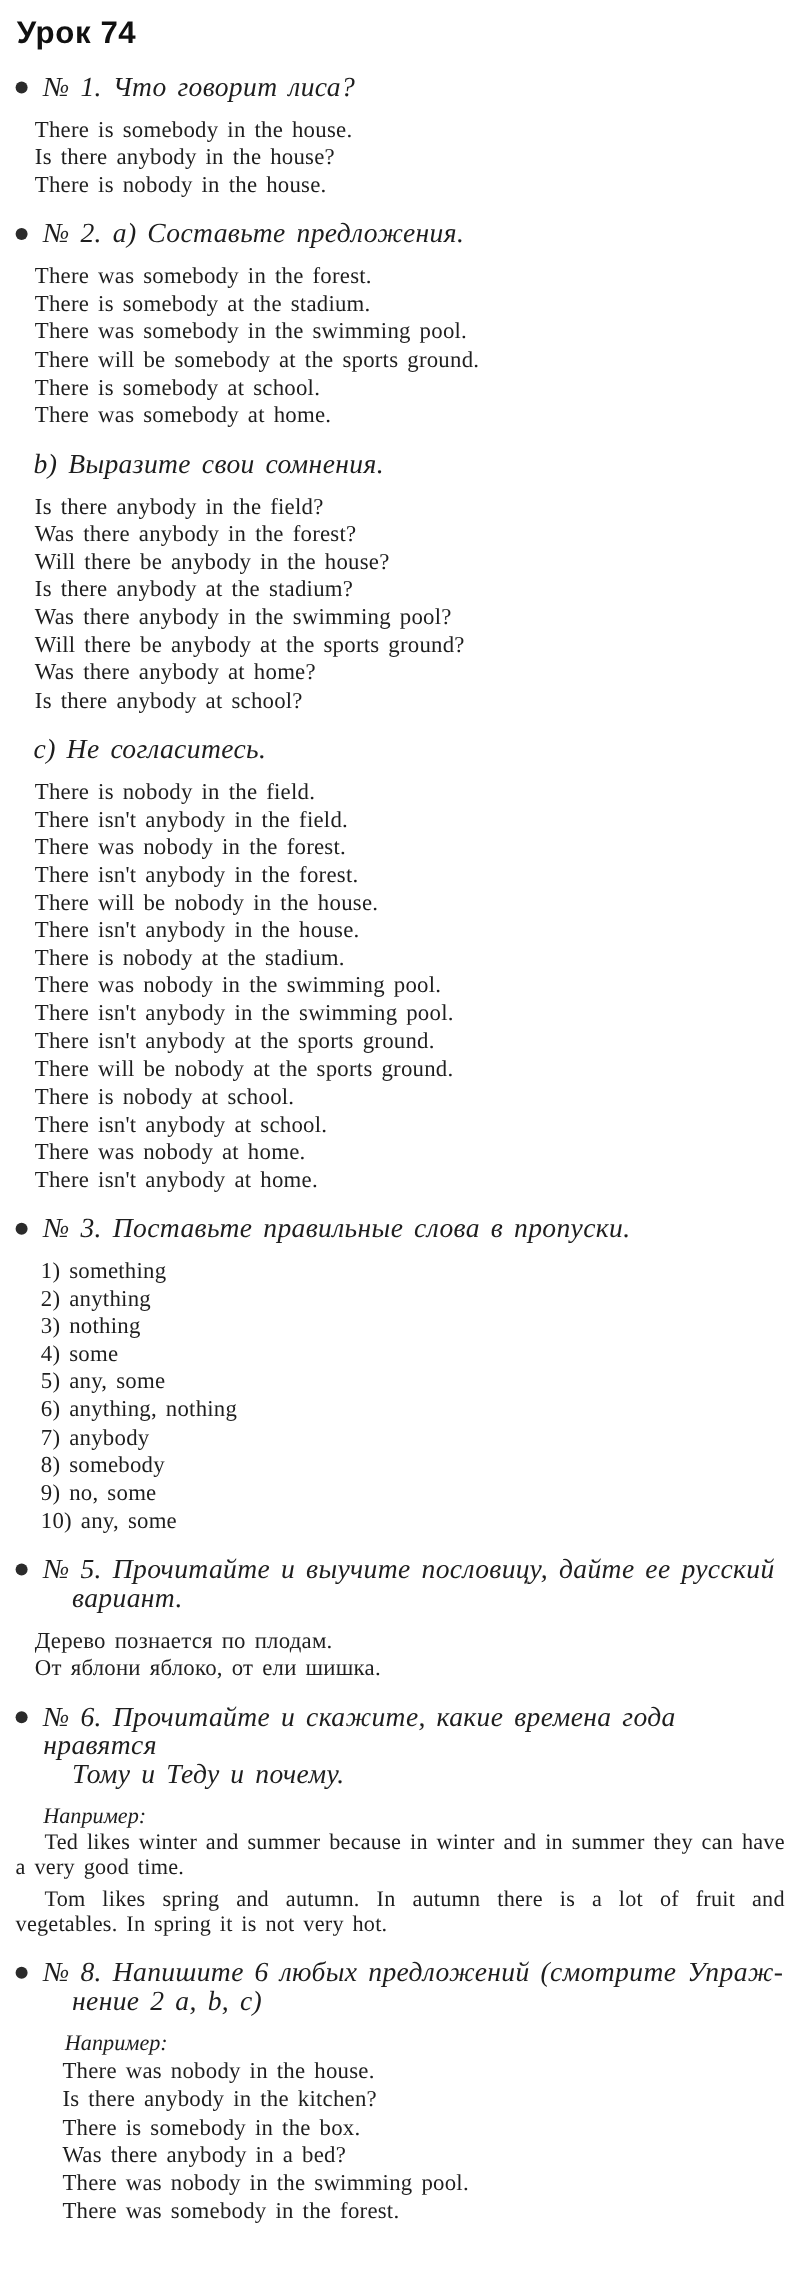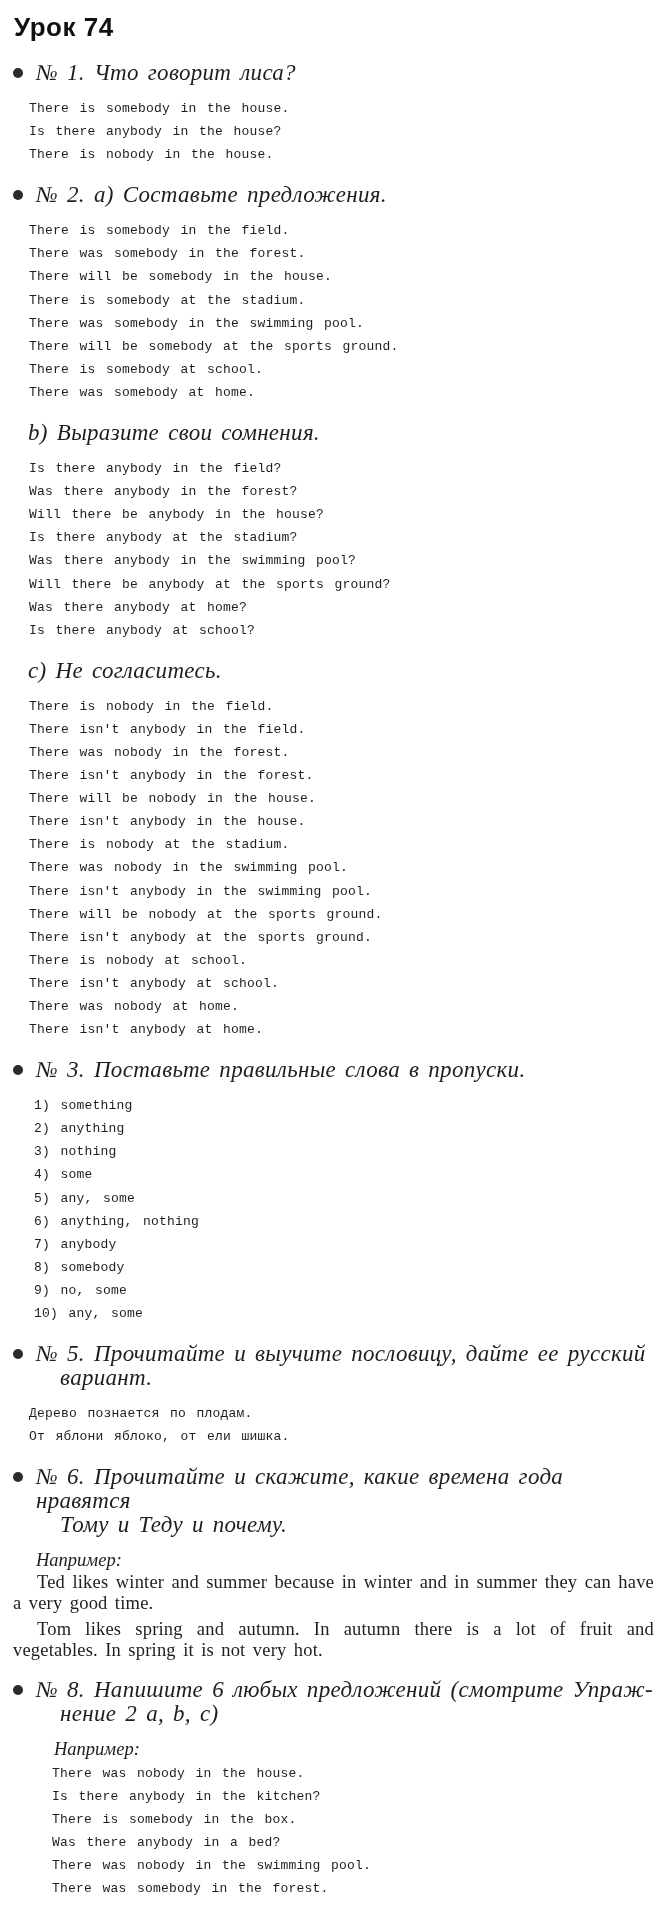--- a/index.html
+++ b/index.html
@@ -40,26 +40,25 @@
     width: 10px; height: 10px;
     border-radius: 50%;
     background: #2b2b2b;
   }
   .heading .h-lines > div { margin-left: 24px; }
   .heading .h-lines > div + div { margin-left: 48px; }
   .sub-heading { margin-left: 0; }
   .sub-heading .h-lines > div { margin-left: 16px; }
   .lines > div {
     margin-left: 17px;
-    font-size: 13px;
+    font-size: 19px;
     line-height: 23.1px;
     letter-spacing: 0.2px;
     word-spacing: 2.5px;
     white-space: nowrap;
-    font-family: Liberation Mono, monospace;
   }
   .lines.numbered > div { margin-left: 22px; }
   .lines.deep > div { margin-left: 40px; }
   .example-label {
     font-style: italic;
     font-size: 18.5px;
     line-height: 23.1px;
     margin-left: 24px;
     word-spacing: 2px;
   }
@@ -96,23 +95,21 @@
   </div>
 
   <div class="sec">
     <div class="heading">
       <span class="bullet"></span>
       <div class="h-lines">
           <div>№ 2. а) Составьте предложения.</div>
         </div>
     </div>
     <div class="lines">
-        <div>There is somebody in the field.</div>
         <div>There was somebody in the forest.</div>
-        <div>There will be somebody in the house.</div>
         <div>There is somebody at the stadium.</div>
         <div>There was somebody in the swimming pool.</div>
         <div>There will be somebody at the sports ground.</div>
         <div>There is somebody at school.</div>
         <div>There was somebody at home.</div>
       </div>
   </div>
 
   <div class="sec">
     <div class="heading sub-heading">
@@ -141,22 +138,22 @@
     <div class="lines">
         <div>There is nobody in the field.</div>
         <div>There isn't anybody in the field.</div>
         <div>There was nobody in the forest.</div>
         <div>There isn't anybody in the forest.</div>
         <div>There will be nobody in the house.</div>
         <div>There isn't anybody in the house.</div>
         <div>There is nobody at the stadium.</div>
         <div>There was nobody in the swimming pool.</div>
         <div>There isn't anybody in the swimming pool.</div>
+        <div>There isn't anybody at the sports ground.</div>
         <div>There will be nobody at the sports ground.</div>
-        <div>There isn't anybody at the sports ground.</div>
         <div>There is nobody at school.</div>
         <div>There isn't anybody at school.</div>
         <div>There was nobody at home.</div>
         <div>There isn't anybody at home.</div>
       </div>
   </div>
 
   <div class="sec">
     <div class="heading">
       <span class="bullet"></span>

